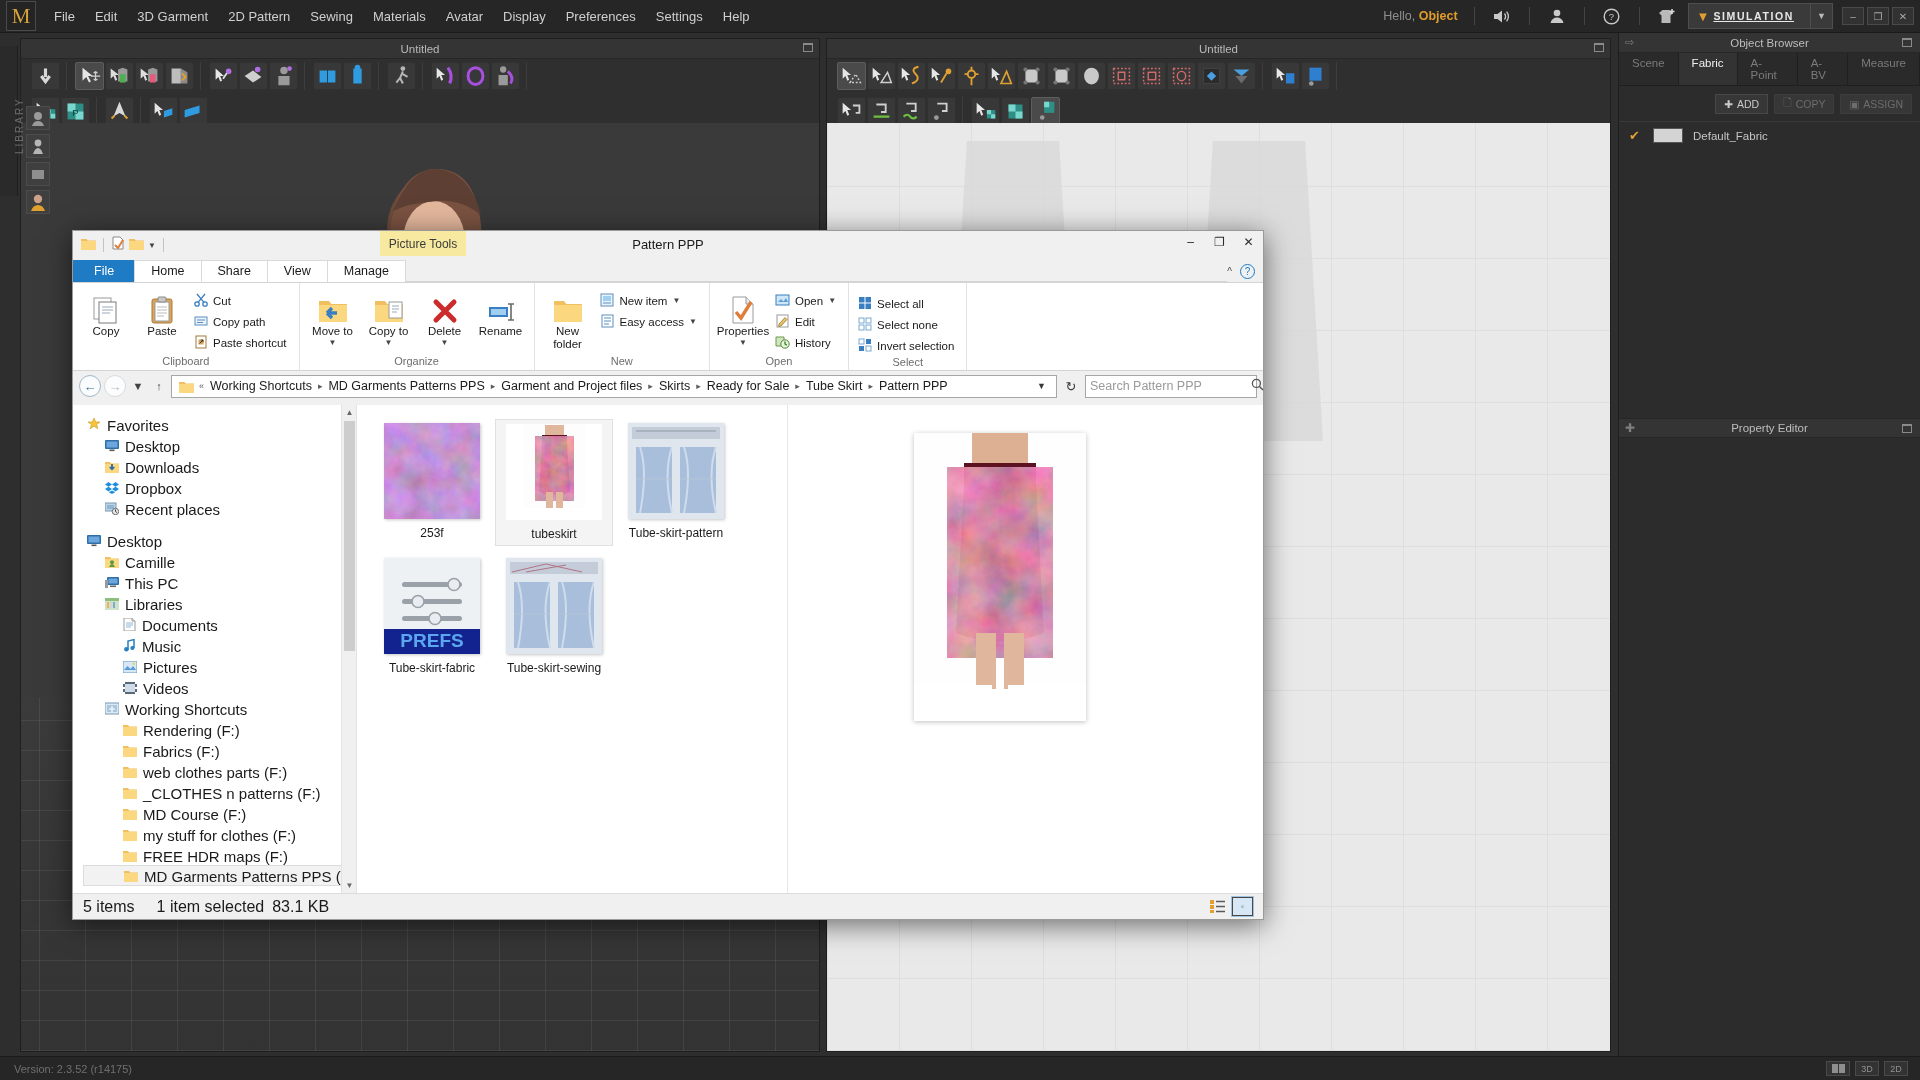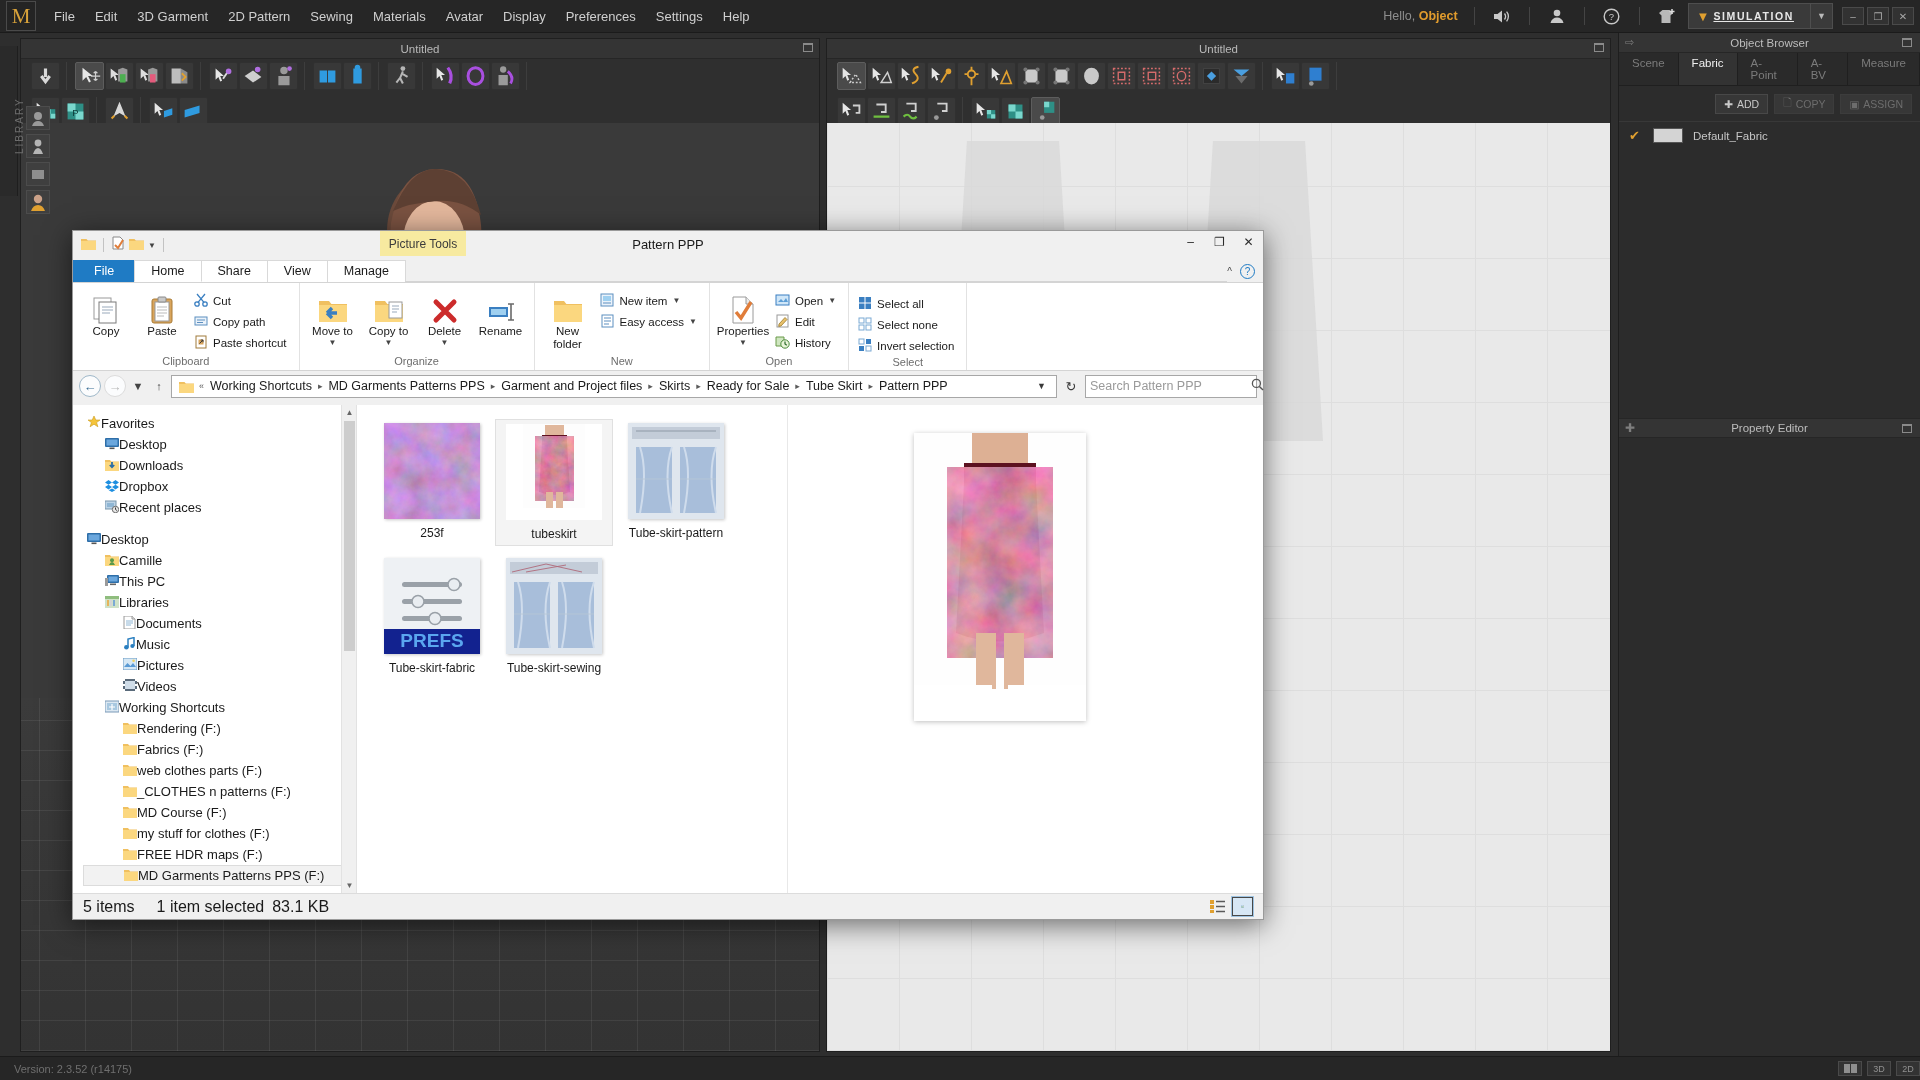--- a/index.html
+++ b/index.html
@@ -177,21 +177,21 @@
     border: 1px solid #8a8a8a; border-top-width: 2px;
   }
 
   
   .statusbar {
     position: absolute; left: 0; right: 0; bottom: 0; height: 24px;
     background: #262626; border-top: 1px solid #1b1b1b;
     display: flex; align-items: center;
   }
   .version { color: #6f6f6f; font-size: 11px; padding-left: 14px; }
-  .sb-right { margin-left: auto; display: flex; gap: 5px; padding-right: 0; }
+  .sb-right { margin-left: auto; display: flex; gap: 5px; padding-right: 12px; }
   .sb-btn {
     width: 24px; height: 15px; border: 1px solid #4a4a4a; background: #333;
     color: #909090; font-size: 9px; display: flex; align-items: center;
     justify-content: center;
   }
 
   
   #explorer {
     position: absolute; left: 72px; top: 230px; width: 1192px; height: 690px;
     background: #f0f0f0; border: 1px solid #9a9a9a;
@@ -283,22 +283,22 @@
   }
   .searchbox input::placeholder { color: #9a9a9a; }
 
   .ex-body { position: absolute; left: 0; right: 0; top: 174px; bottom: 26px; display: flex; background: #fff; }
   .navpane {
     width: 284px; background: #fff; border-right: 1px solid #e2e2e2;
     position: relative; overflow: hidden;
   }
   .nav-list { padding: 8px 0 0 10px; }
   .nav-item {
-    display: flex; align-items: center; height: 21px;
-    font-size: 13px; color: #1a1a1a; padding-left: 4px; white-space: nowrap;
+    display: flex; align-items: flex-end; gap: 6px; height: 21px;
+    font-size: 15px; color: #1a1a1a; padding-left: 4px; white-space: nowrap;
   }
   .nav-item.sel { background: #f2f2f2; border: 1px solid #dcdcdc; }
   .nav-gap { height: 11px; }
   .nav-scroll {
     position: absolute; right: 0; top: 0; bottom: 0; width: 15px; background: #f0f0f0;
     border-left: 1px solid #e2e2e2;
   }
   .nav-scroll .thumb { position: absolute; top: 16px; left: 2px; width: 11px; height: 230px; background: #cdcdcd; }
   .nav-scroll .arw { position: absolute; left: 0; width: 15px; height: 15px; color: #666;
     font-size: 8px; display: flex; align-items: center; justify-content: center; }

